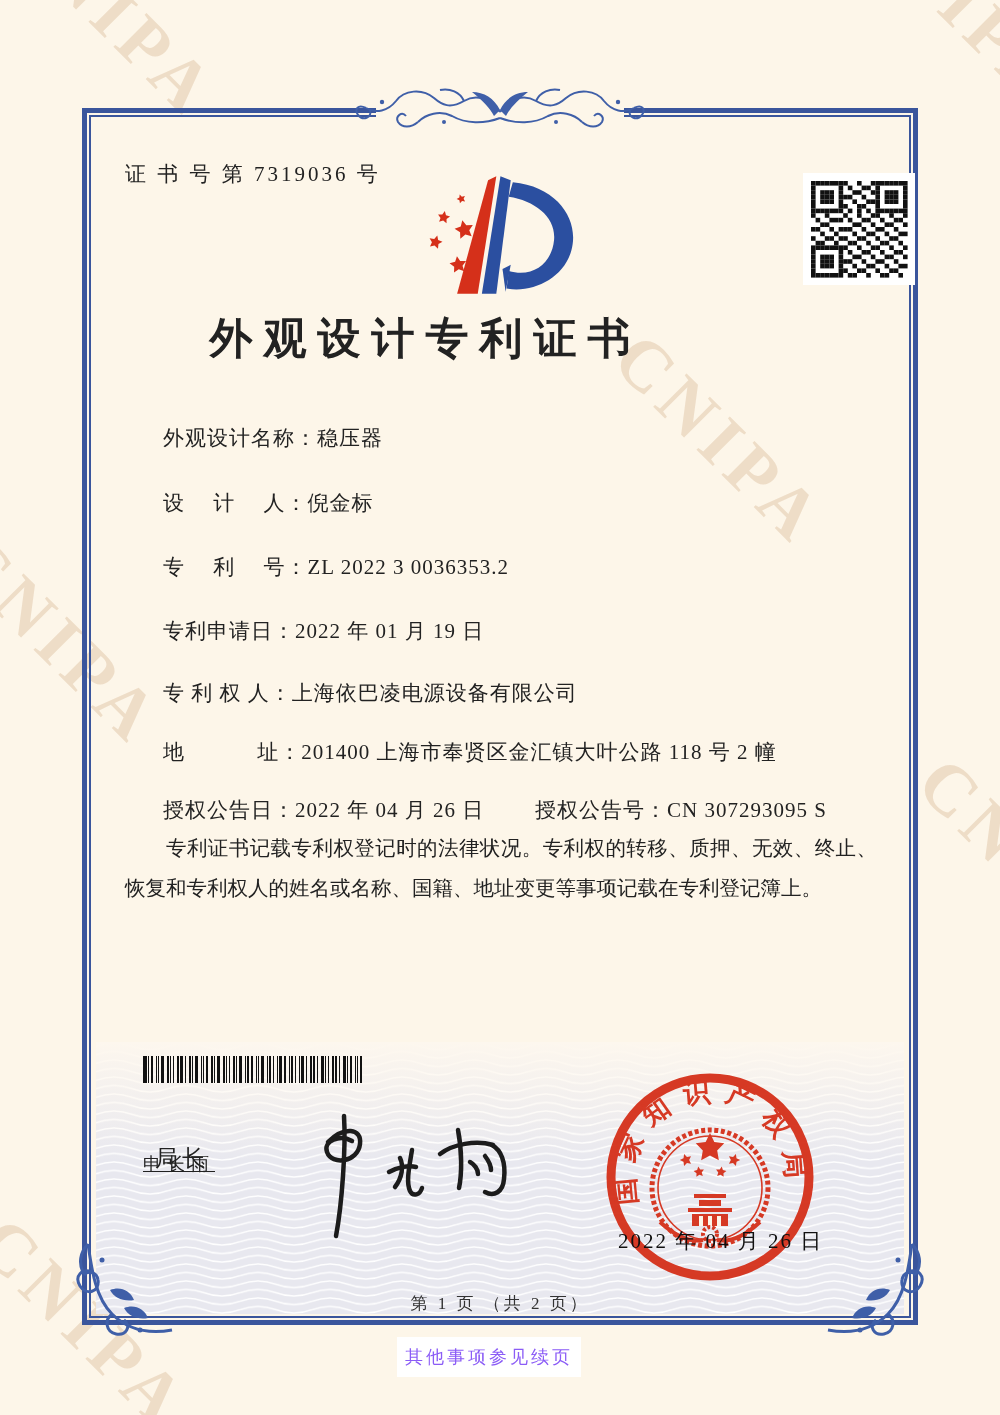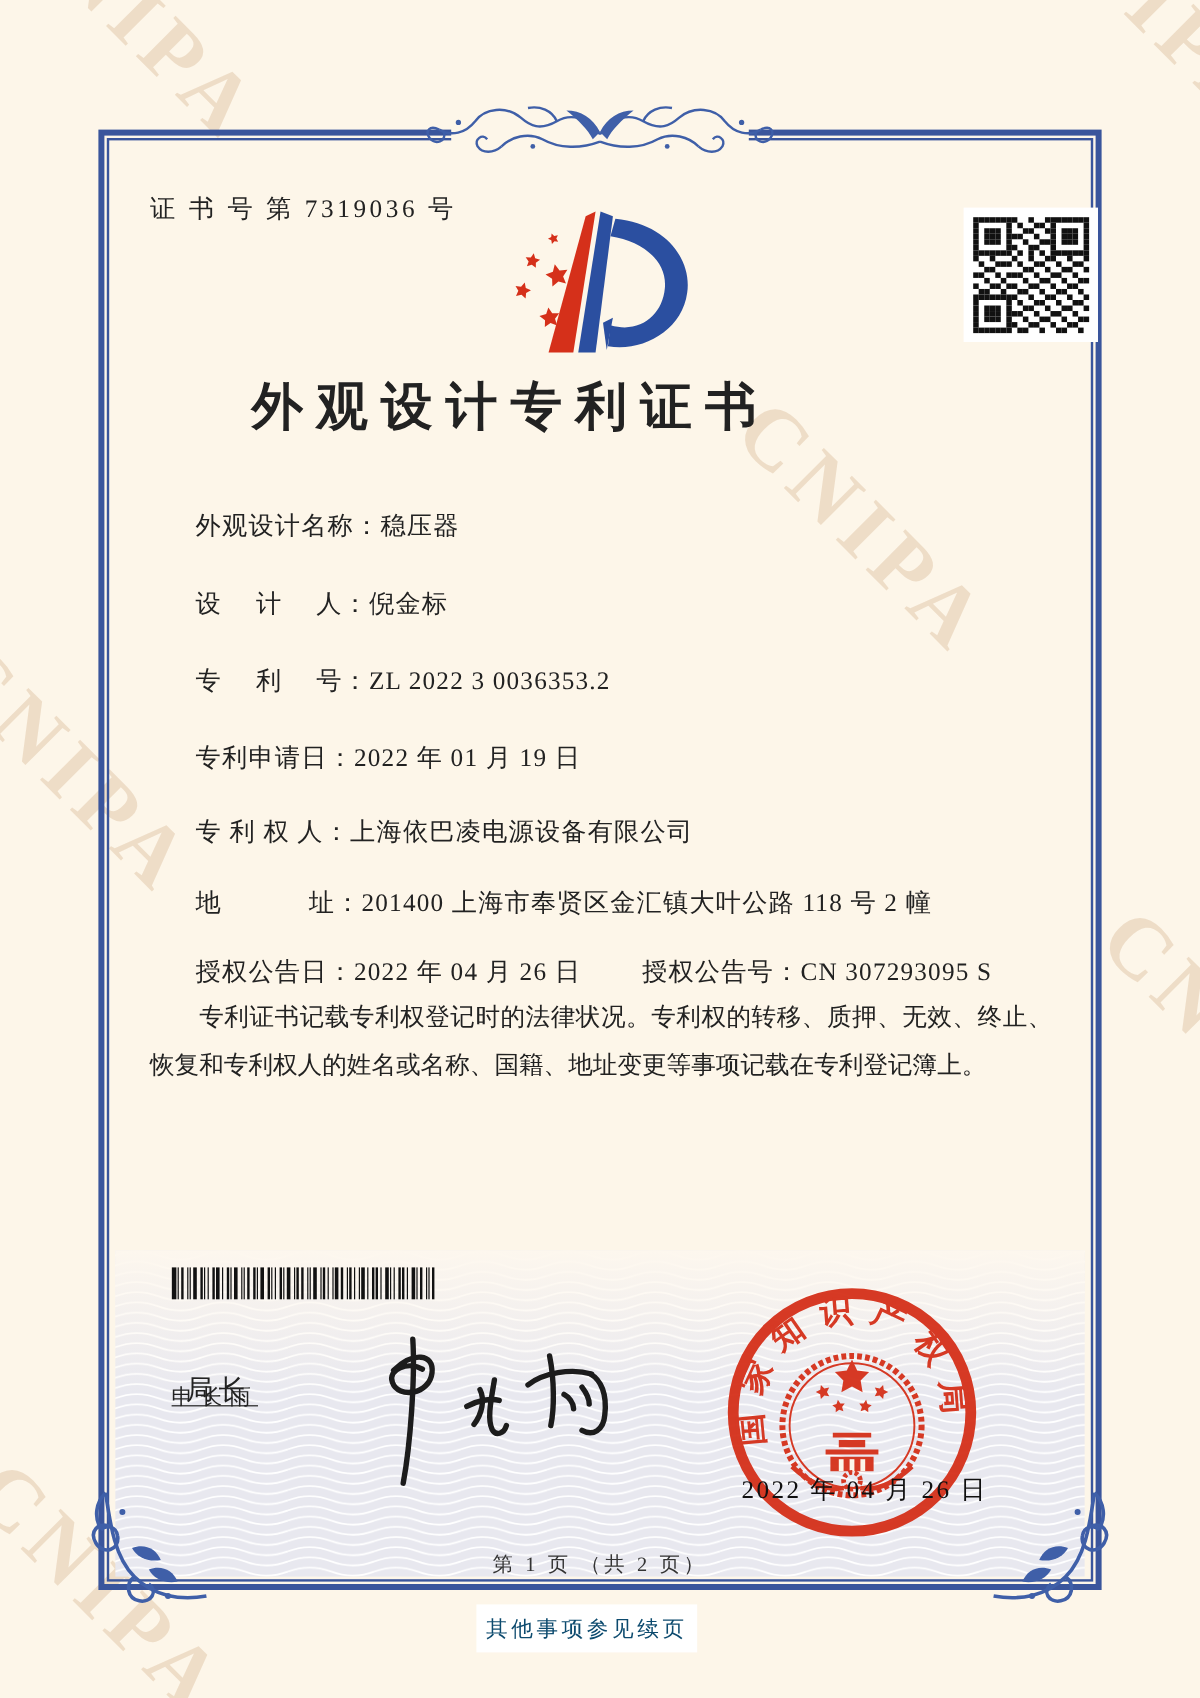--- a/index.html
+++ b/index.html
@@ -34,21 +34,21 @@
     line-height:40px; text-align:justify;}
   .paras p{margin:0; text-indent:2em;}
   #sig-title{position:absolute; left:143px; top:1143px; font-size:23px; letter-spacing:4px;
     font-family:"Liberation Sans","DejaVu Sans",sans-serif;margin-left:12px;}
   #sig-name{position:absolute; left:143px; top:1152px; font-size:18px; letter-spacing:6px;
     font-family:"Liberation Sans","DejaVu Sans",sans-serif;text-decoration:underline;}
   #page-info{position:absolute; left:0; top:1292px; width:1000px; text-align:center;
     font-size:17px; letter-spacing:3px; color:#333;}
   #footer-note{position:absolute; left:397px; top:1337px; width:184px; height:40px;
     background:#ffffff; display:flex; align-items:center; justify-content:center;
-    font-size:18px; letter-spacing:3px; color:#0c4a6e;}
+    font-size:18px; letter-spacing:3px; color:#8b5cf6;}
   
   #band{position:absolute; left:96px; top:1042px; width:808px; height:272px;}
   #band-fade{position:absolute; left:0; top:0; width:100%; height:120px;
     background:linear-gradient(#fdf7ee, rgba(253,247,238,0));}
   
   #seal{position:absolute; left:598px; top:1060px; width:224px; height:236px; opacity:.95;}
   #seal-date{position:absolute; left:618px; top:1227px; width:190px; text-align:center;
     font-size:21px; letter-spacing:2px; color:#101010; white-space:nowrap;}
   
   #barcode{position:absolute; left:143px; top:1056px; width:264px; height:27px;}

